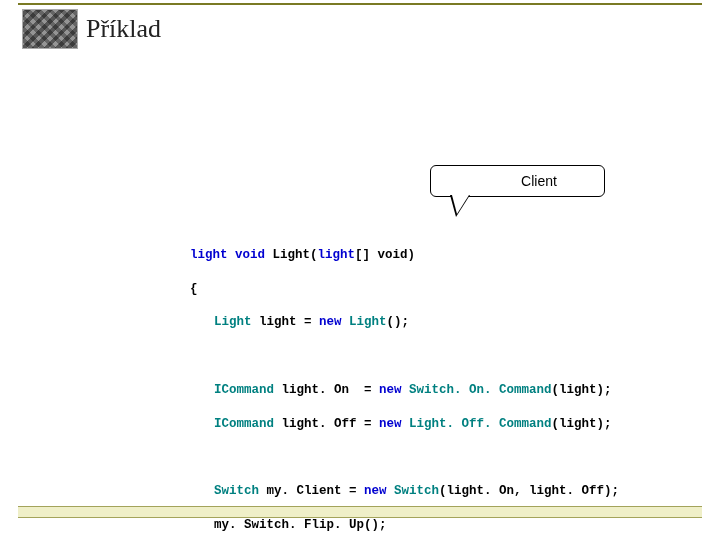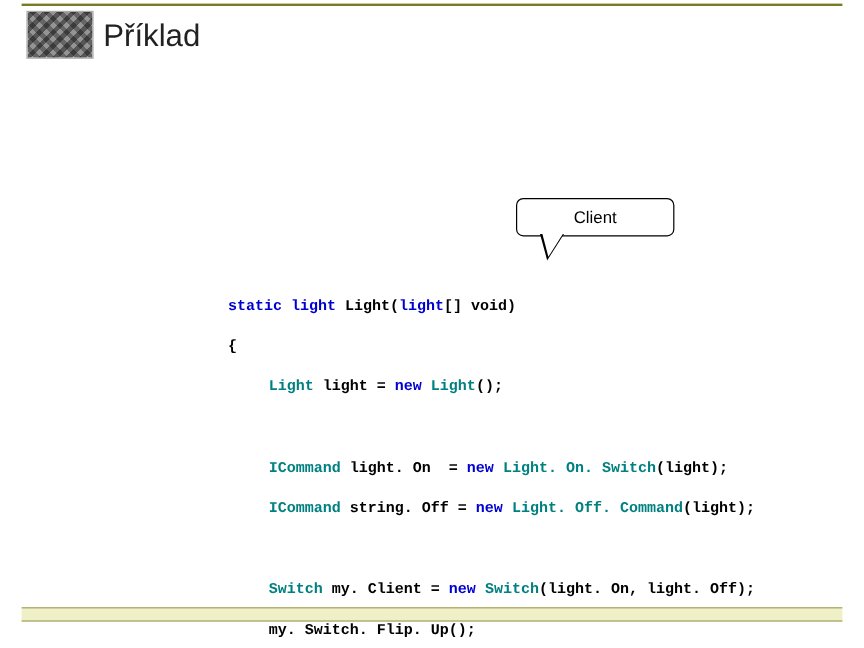--- a/index.html
+++ b/index.html
@@ -31,33 +31,35 @@
       repeating-linear-gradient(-45deg, #bdbdbd 0 4px, #6e6e6e 4px 8px);
     background-blend-mode: multiply;
     border: 1px solid #aaa;
   }
   .title {
     position: absolute;
     top: 14px;
     left: 86px;
     font-size: 26px;
     color: #222;
+    font-family: Liberation Serif, serif;
   }
   .client-box {
     position: absolute;
     top: 165px;
     left: 430px;
     width: 130px;
     height: 30px;
     border: 1px solid #000;
     border-radius: 6px;
     background: #fff;
     text-align: center;
     line-height: 30px;
     font-size: 14px;
+    padding-left: 43px;
   }
   .callout-tail {
     position: absolute;
     top: 195px;
     left: 450px;
     width: 0;
     height: 0;
     border-left: 6px solid transparent;
     border-right: 14px solid transparent;
     border-top: 22px solid #000;
@@ -79,21 +81,21 @@
     left: 190px;
     font-family: "Courier New", monospace;
     font-size: 12.5px;
     font-weight: bold;
     line-height: 1.35;
     color: #000;
     white-space: pre;
   }
   .code-block .kw { color: #0000d0; }
   .code-block .ty { color: #008080; }
-  .indent1 { margin-left: 34px; }
+  .indent1 { margin-left: 24px; }
   .bottom-band {
     position: absolute;
     left: 18px;
     right: 18px;
     bottom: 22px;
     height: 10px;
     background: #efefc8;
     border-top: 1px solid #a3a35b;
     border-bottom: 1px solid #a3a35b;
   }
@@ -102,26 +104,26 @@
 <body>
 
 <div class="top-rule"></div>
 <div class="logo"></div>
 <div class="title">Příklad</div>
 
 <div class="client-box">Client</div>
 <div class="callout-tail"></div>
 
 <div class="code-block">
-<div><span class="kw">static light</span><span> Light(</span><span class="kw">light</span><span>[] void)</span></div>
+<div><span class="kw">light void</span><span> Light(</span><span class="kw">light</span><span>[] void)</span></div>
 <div>{</div>
 <div class="indent1"><span class="ty">Light</span><span> light = </span><span class="kw">new </span><span class="ty">Light</span><span>();</span></div>
 <div>&nbsp;</div>
-<div class="indent1"><span class="ty">ICommand</span><span> light. On  = </span><span class="kw">new </span><span class="ty">Light. On. Switch</span><span>(light);</span></div>
-<div class="indent1"><span class="ty">ICommand</span><span> string. Off = </span><span class="kw">new </span><span class="ty">Light. Off. Command</span><span>(light);</span></div>
+<div class="indent1"><span class="ty">ICommand</span><span> light. On  = </span><span class="kw">new </span><span class="ty">Switch. On. Command</span><span>(light);</span></div>
+<div class="indent1"><span class="ty">ICommand</span><span> light. Off = </span><span class="kw">new </span><span class="ty">Light. Off. Command</span><span>(light);</span></div>
 <div>&nbsp;</div>
 <div class="indent1"><span class="ty">Switch</span><span> my. Client = </span><span class="kw">new </span><span class="ty">Switch</span><span>(light. On, light. Off);</span></div>
 <div class="indent1">my. Switch. Flip. Up();</div>
 
 
 </div>
 
 <div class="bottom-band"></div>
 
 </body></html>

